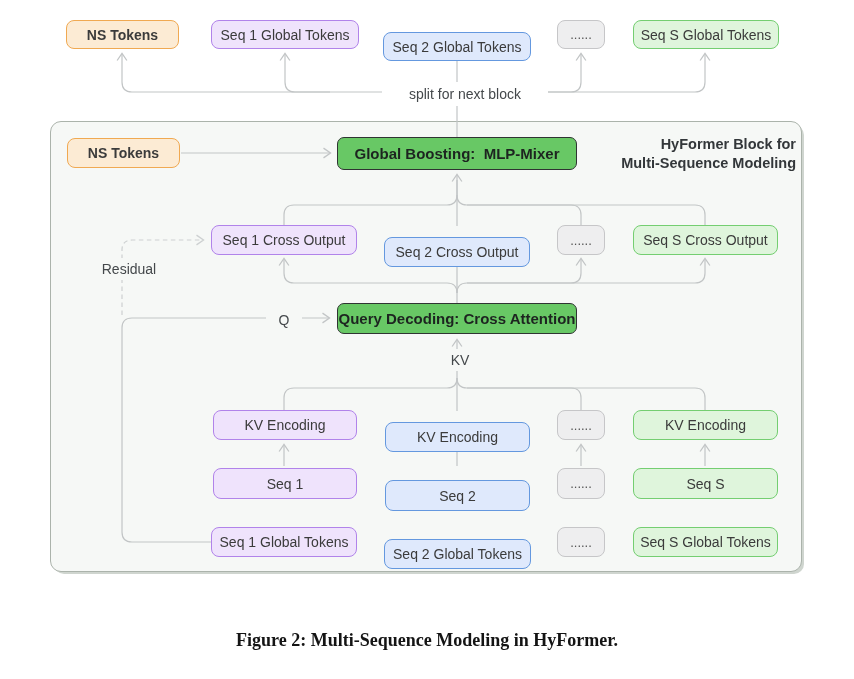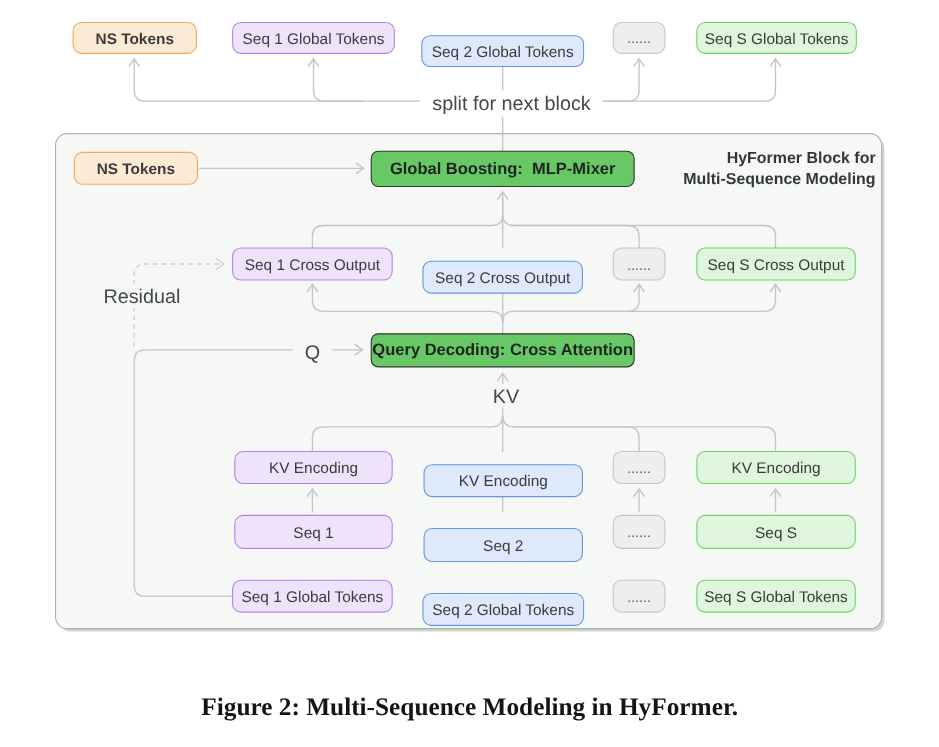--- a/index.html
+++ b/index.html
@@ -22,33 +22,33 @@
     font-weight:bold;font-size:15px;color:#1d2420;border-radius:7px;
   }
   .hyblock{
     position:absolute;left:50px;top:121px;width:752px;height:451px;
     background:var(--block_bg,#f6f8f6);border:1.5px solid var(--block_border,#abb3ab);
     border-radius:11px;box-sizing:border-box;z-index:1;
     box-shadow:3px 3px 0 -1px #cfd5cf;
   }
   .lines{position:absolute;left:0;top:0;z-index:2;}
   .lbl{
-    position:absolute;z-index:3;font-size:18px;color:#44484b;
+    position:absolute;z-index:3;font-size:14px;color:#44484b;
     display:flex;align-items:center;justify-content:center;white-space:nowrap;
   }
   .lbl.on-white{background:#ffffff;padding:2px 8px;}
   .lbl.on-block{background:var(--block_bg,#f6f8f6);padding:2px 5px;}
   .block-title{
     position:absolute;left:578px;top:135px;width:218px;z-index:3;
     font-size:14.5px;font-weight:bold;color:#33373a;text-align:right;line-height:19px;
   }
   .caption{
     position:absolute;left:0;top:630px;width:854px;text-align:center;z-index:3;
     font-family:"Liberation Serif","DejaVu Serif",serif;font-weight:bold;
-    font-size:23px;color:#141414;
+    font-size:18px;color:#141414;
   }
 </style>
 </head>
 <body>
 
 <div class="stage">
 
   <div class="hyblock"></div>
 
   <svg class="lines" width="854" height="679" viewBox="0 0 854 679">

